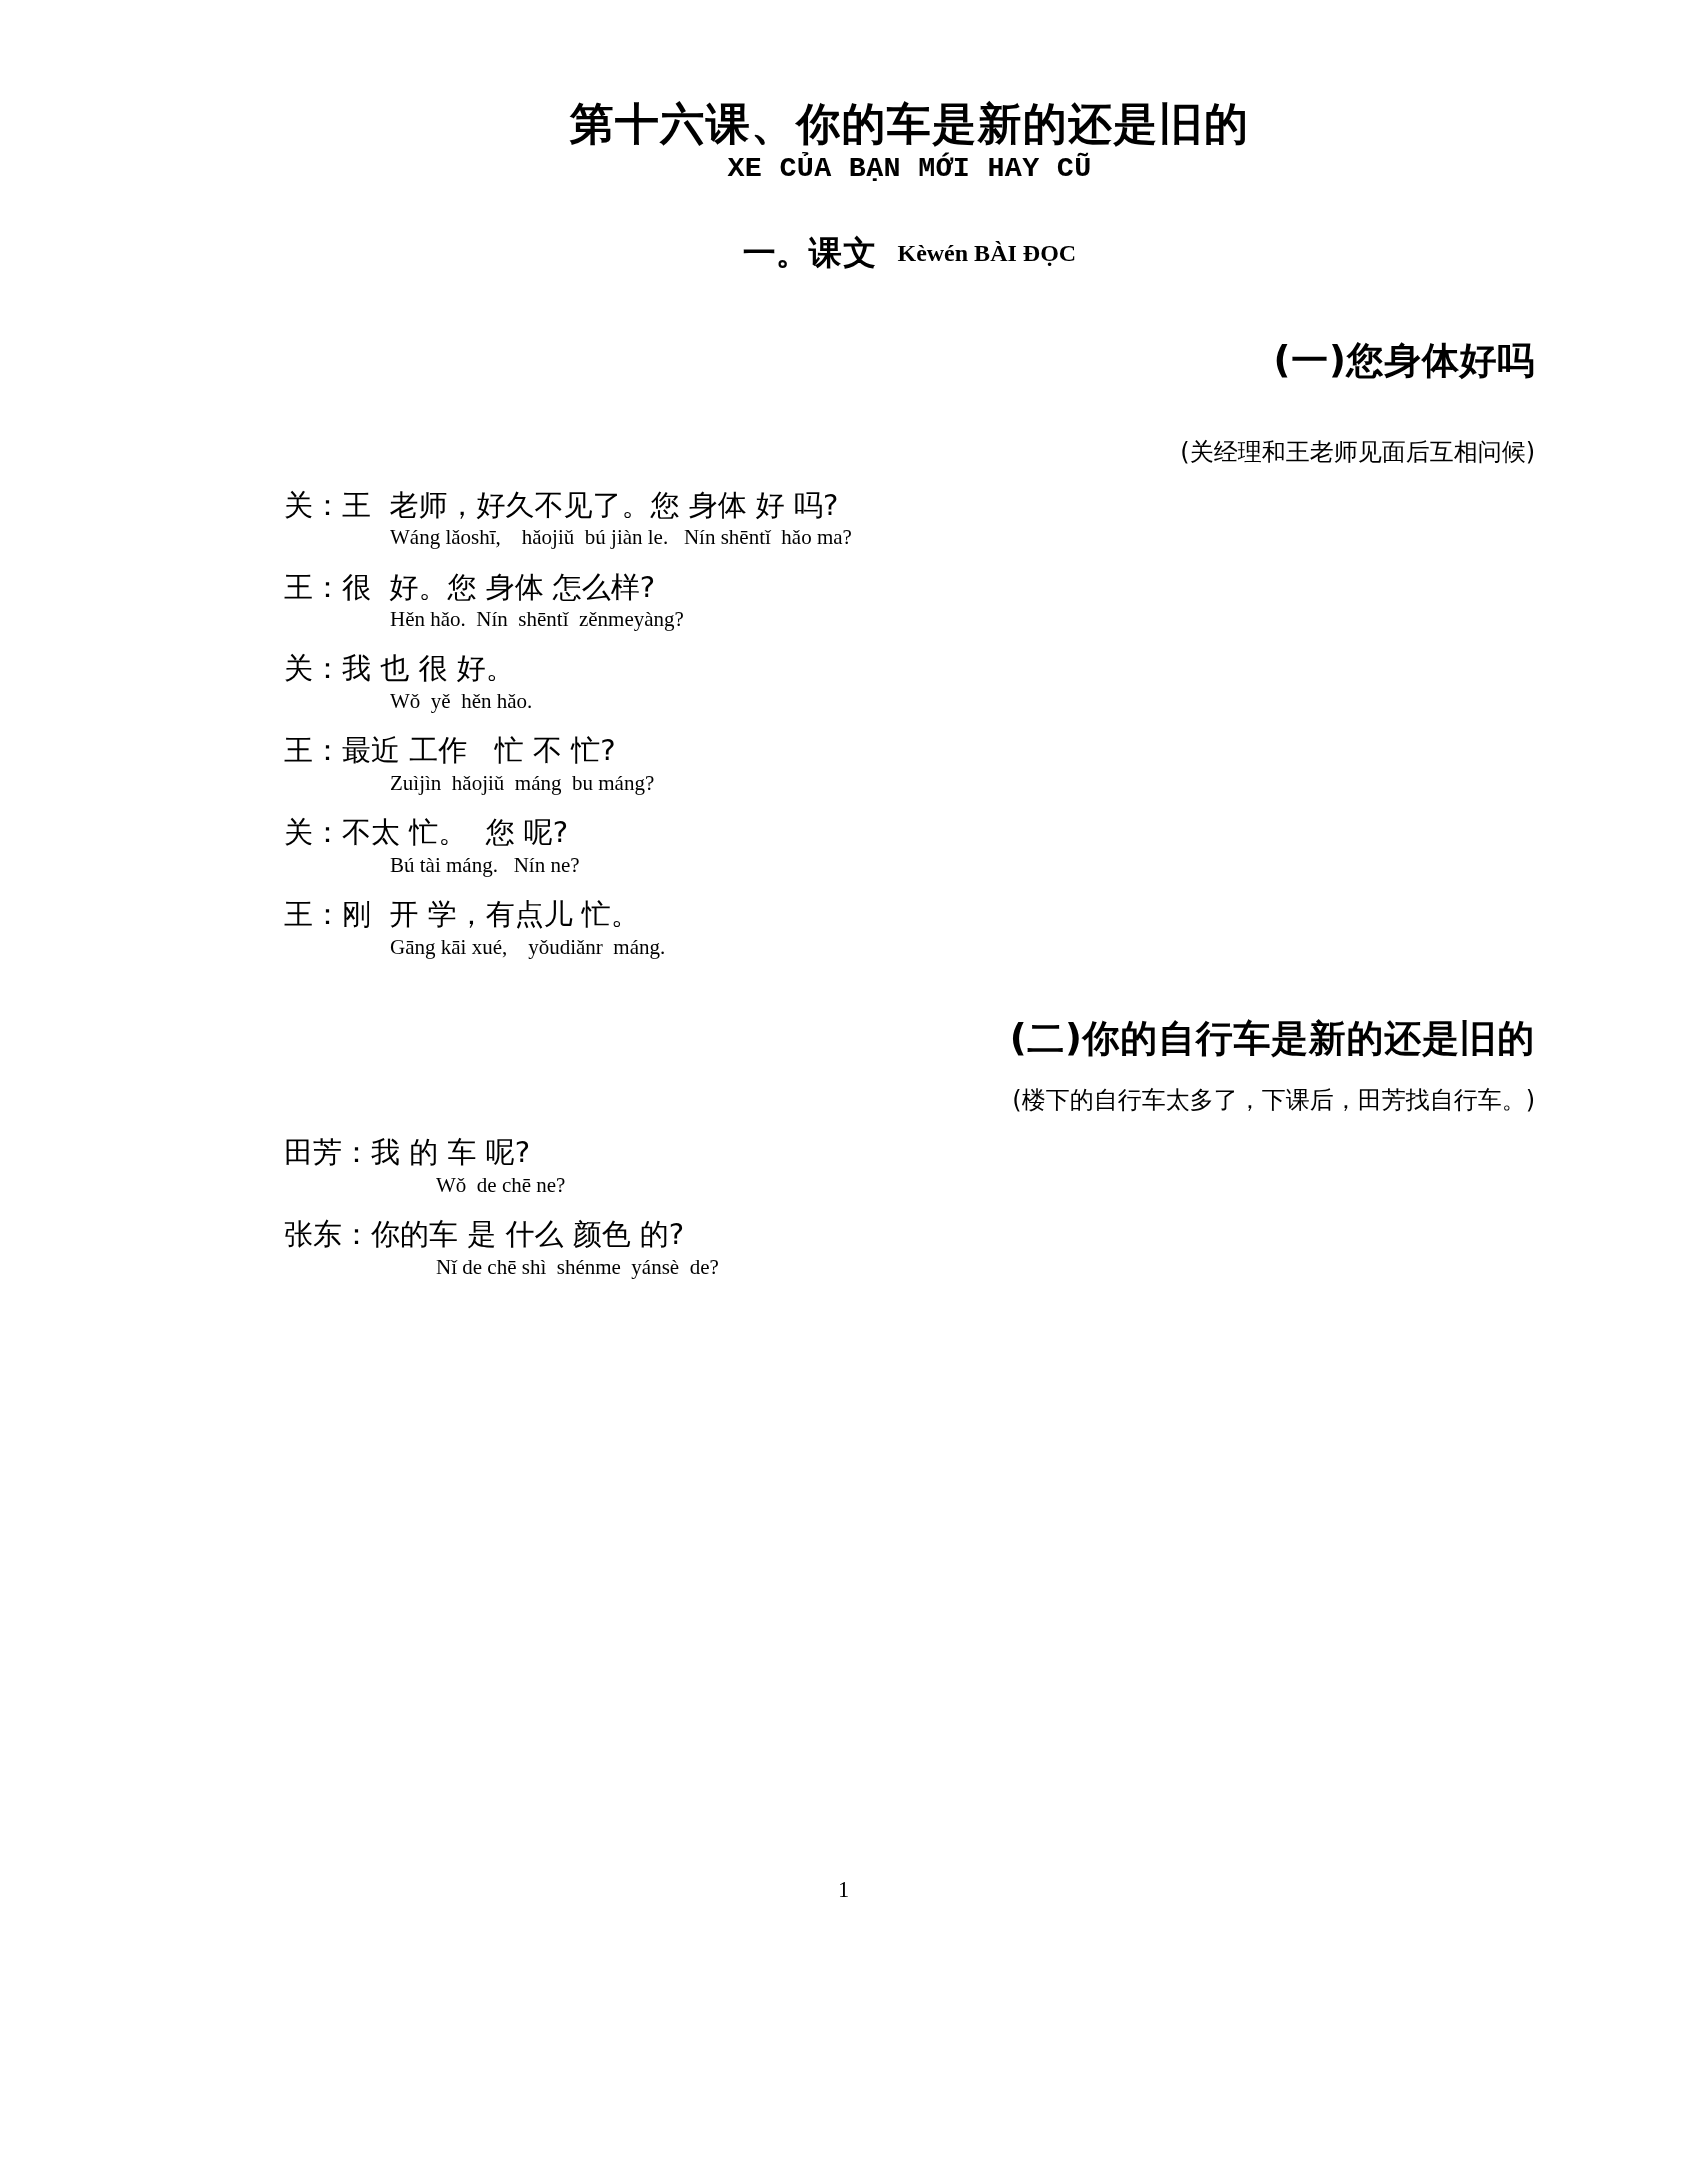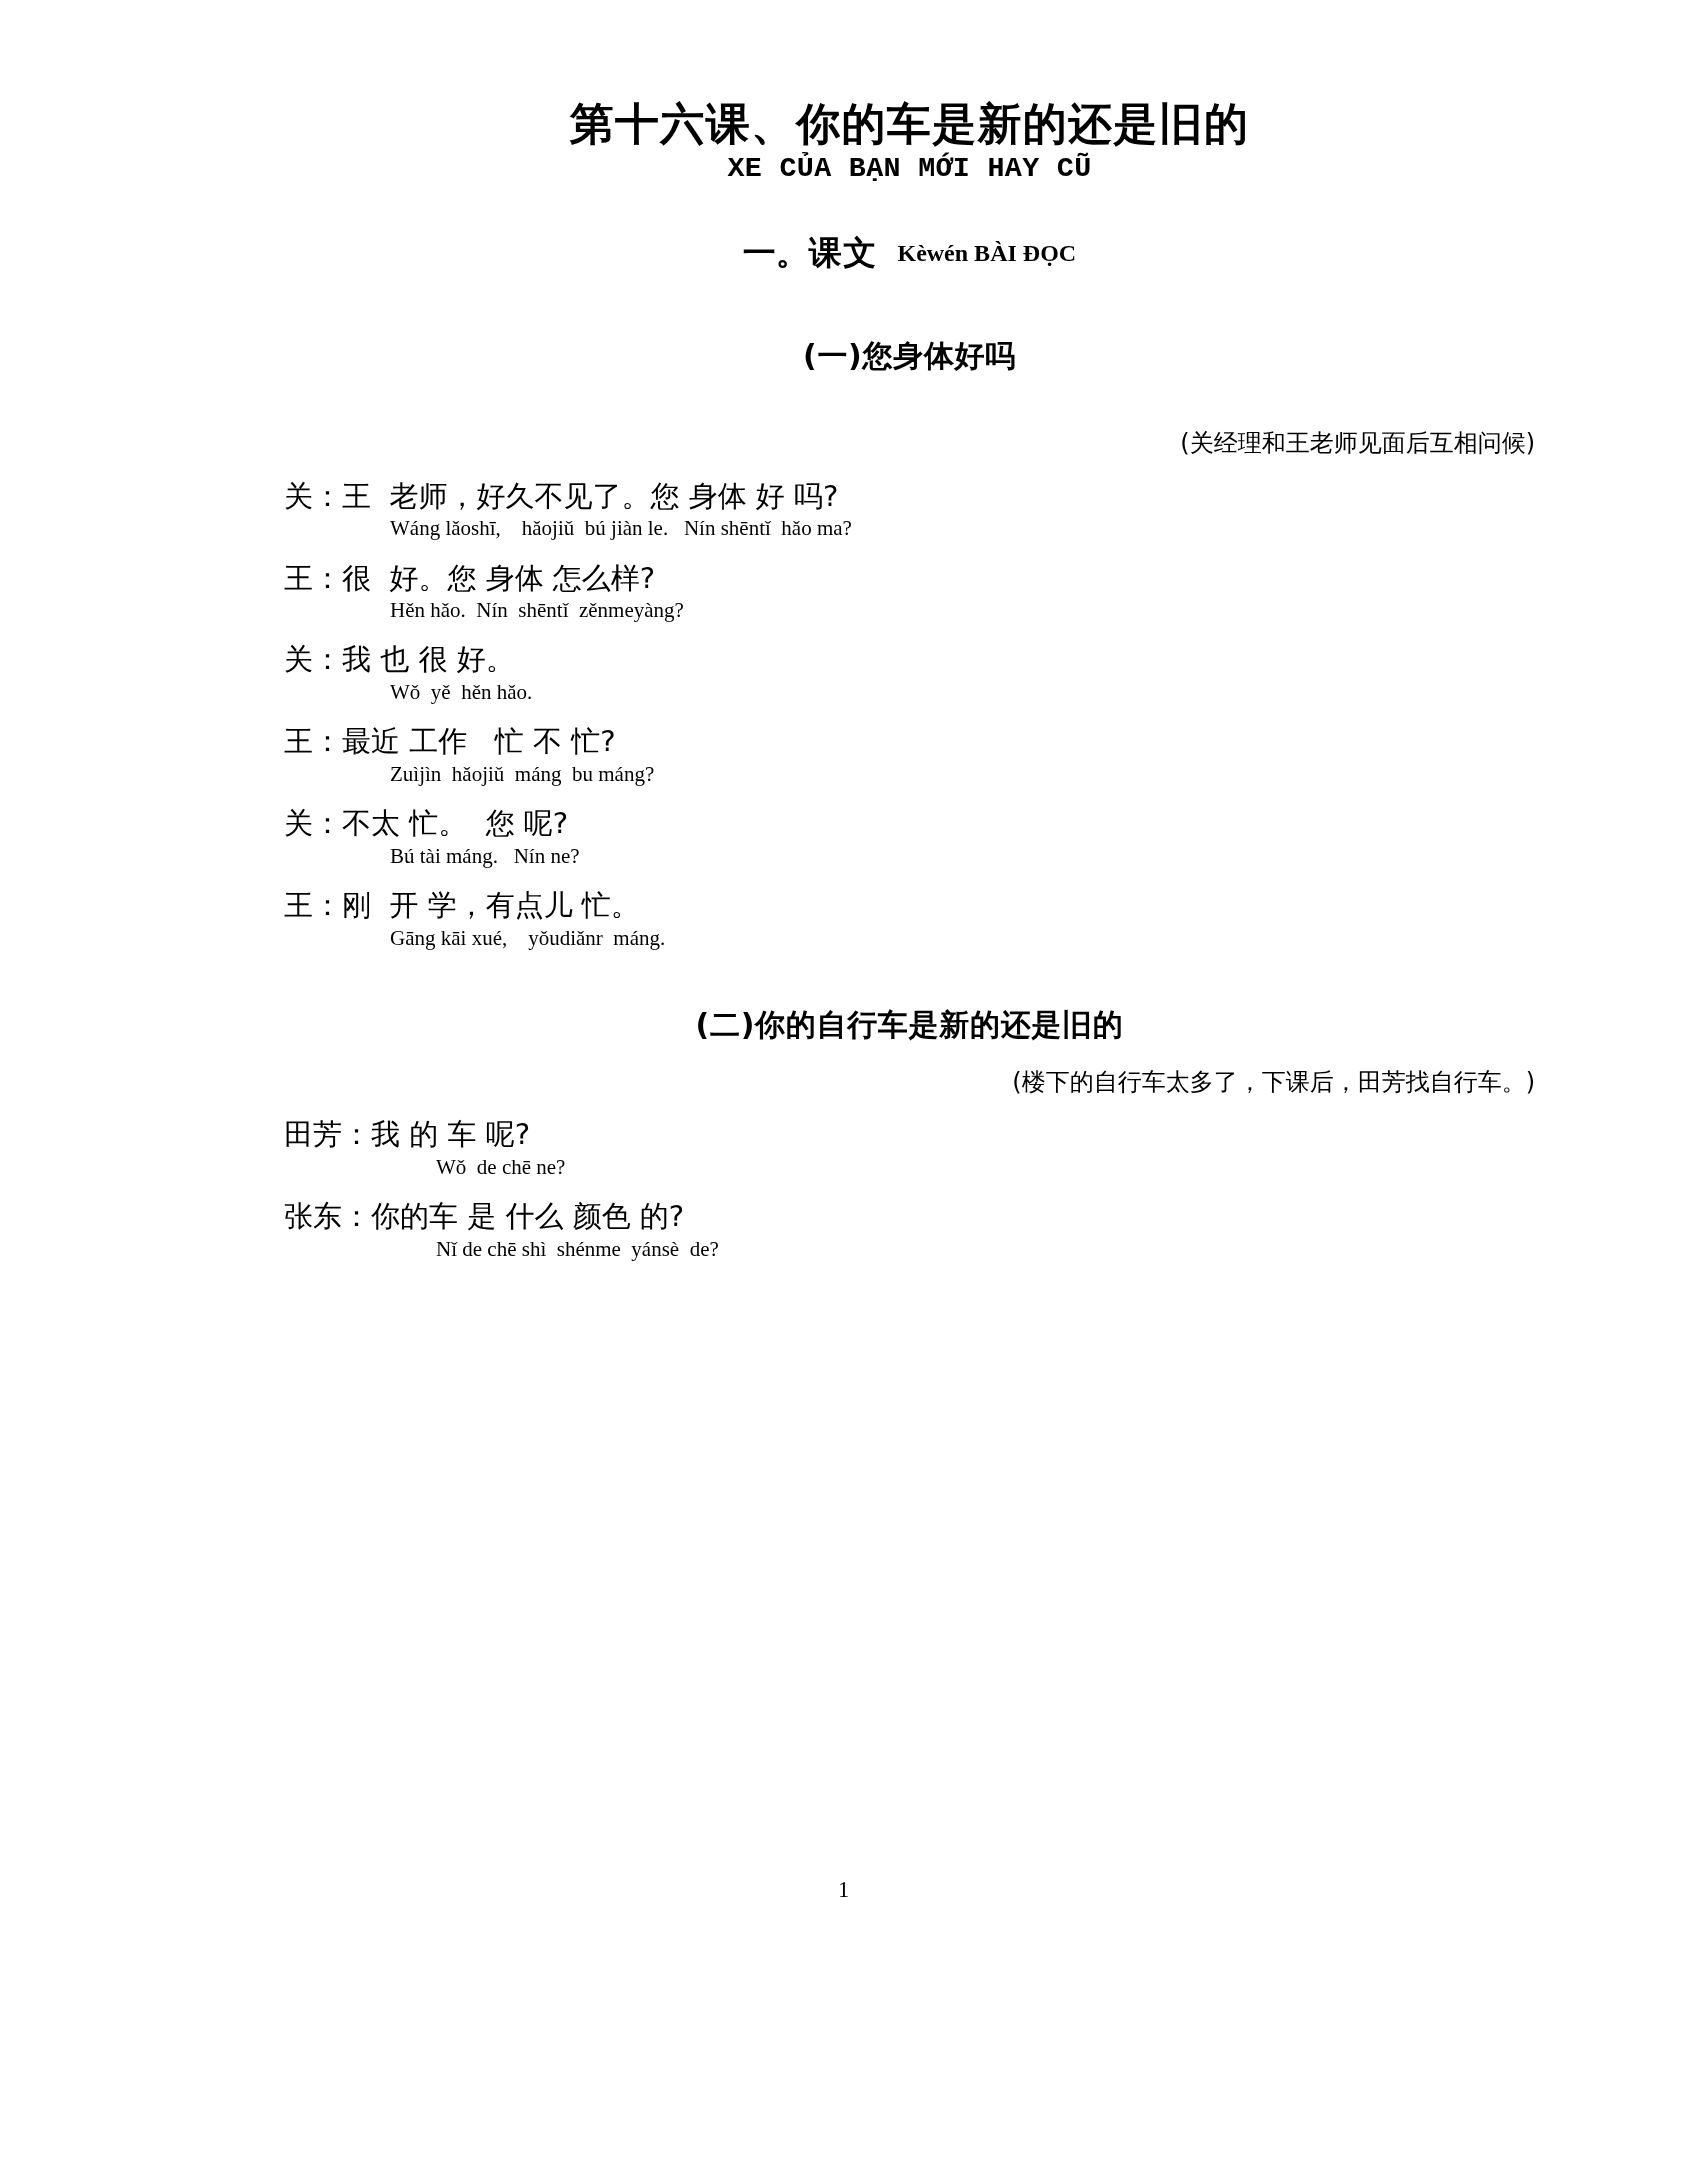--- a/index.html
+++ b/index.html
@@ -60,24 +60,24 @@
     text-shadow: 0.7px 0 0 #fff inset;
   }
   .section-head .kewen-py {
     font-family: "Liberation Serif", serif;
     font-size: 24px;
     font-weight: bold;
     vertical-align: middle;
     margin-left: 20px;
   }
   .subsection {
-    text-align: center;
+    text-align: right;
     font-family: "DejaVu Sans", sans-serif;
     font-weight: bold;
-    font-size: 30px;
+    font-size: 37px;
     margin: 60px 0 50px 0;
     letter-spacing: 0.7px;
   }
   .subsection.second {
     margin: 53px 0 20px 0;
   }
   .stage-note {
     font-family: "DejaVu Sans", sans-serif;
     font-size: 24px;
     margin: 0 0 17px 0;

